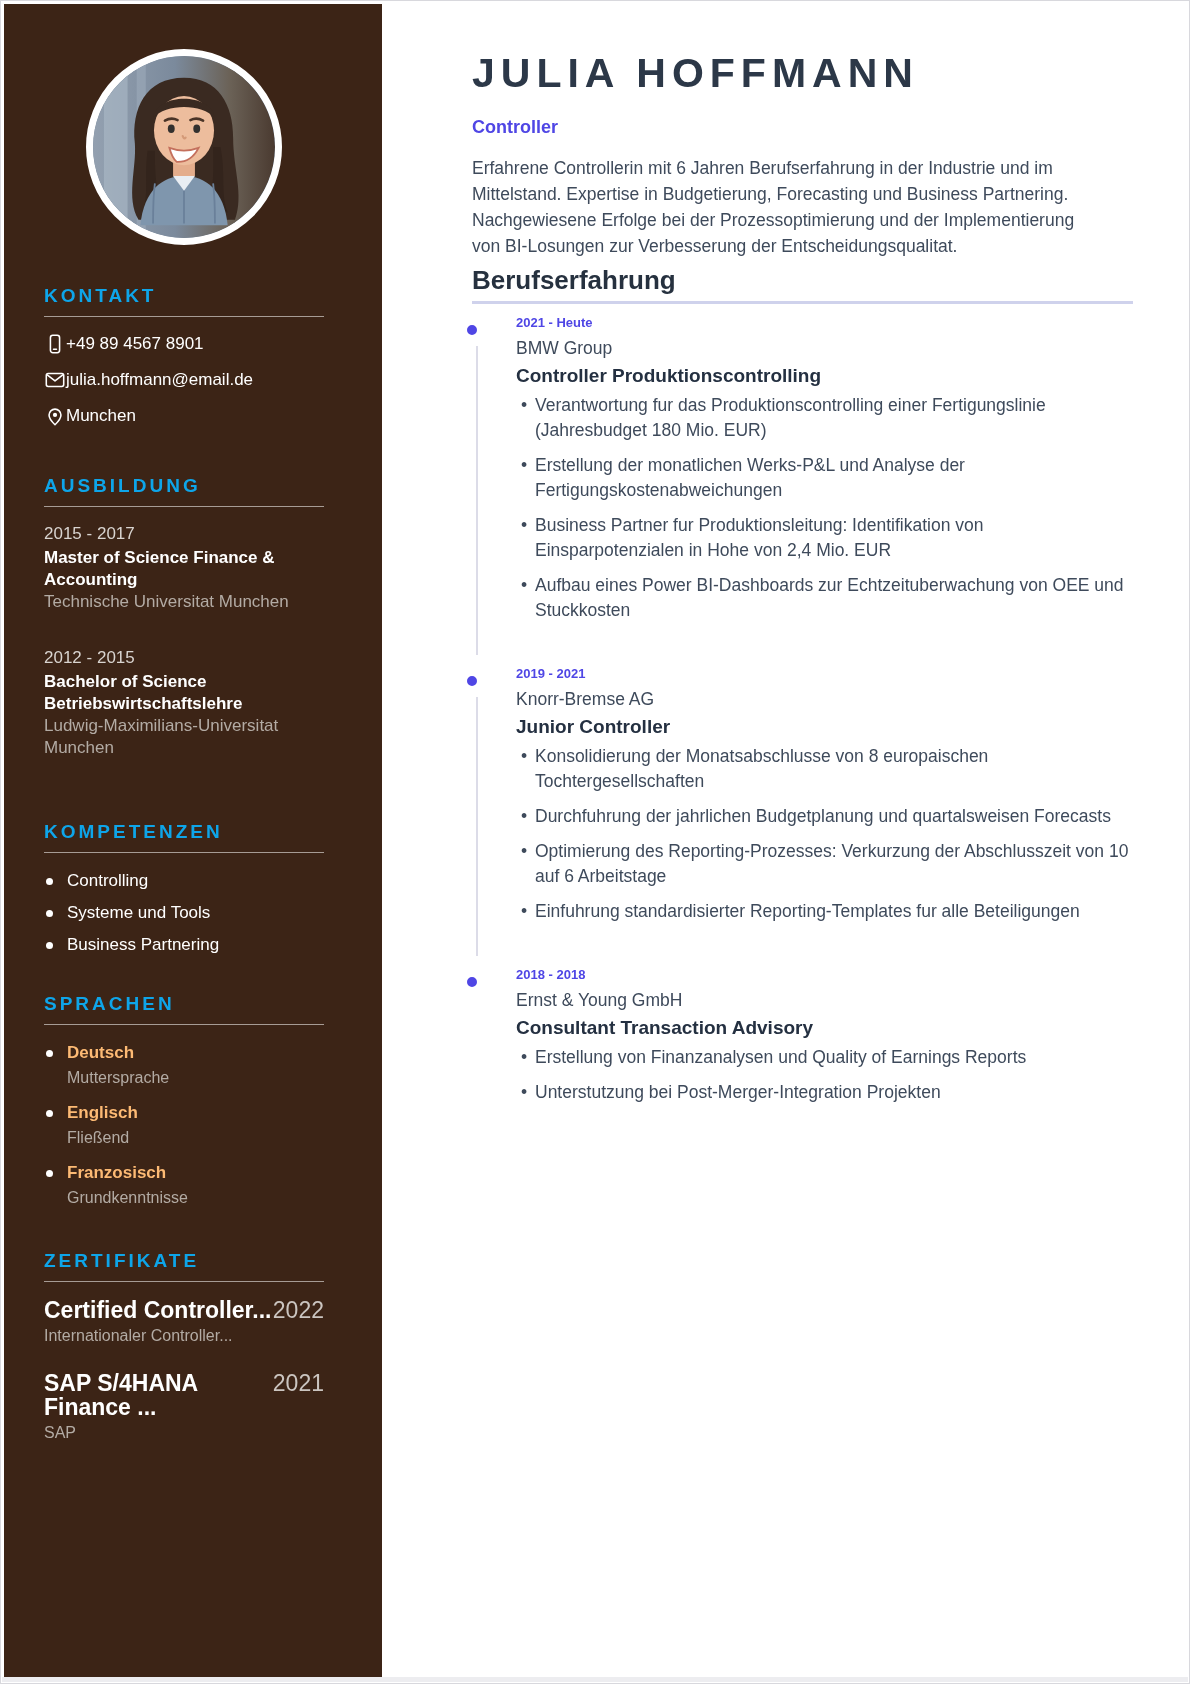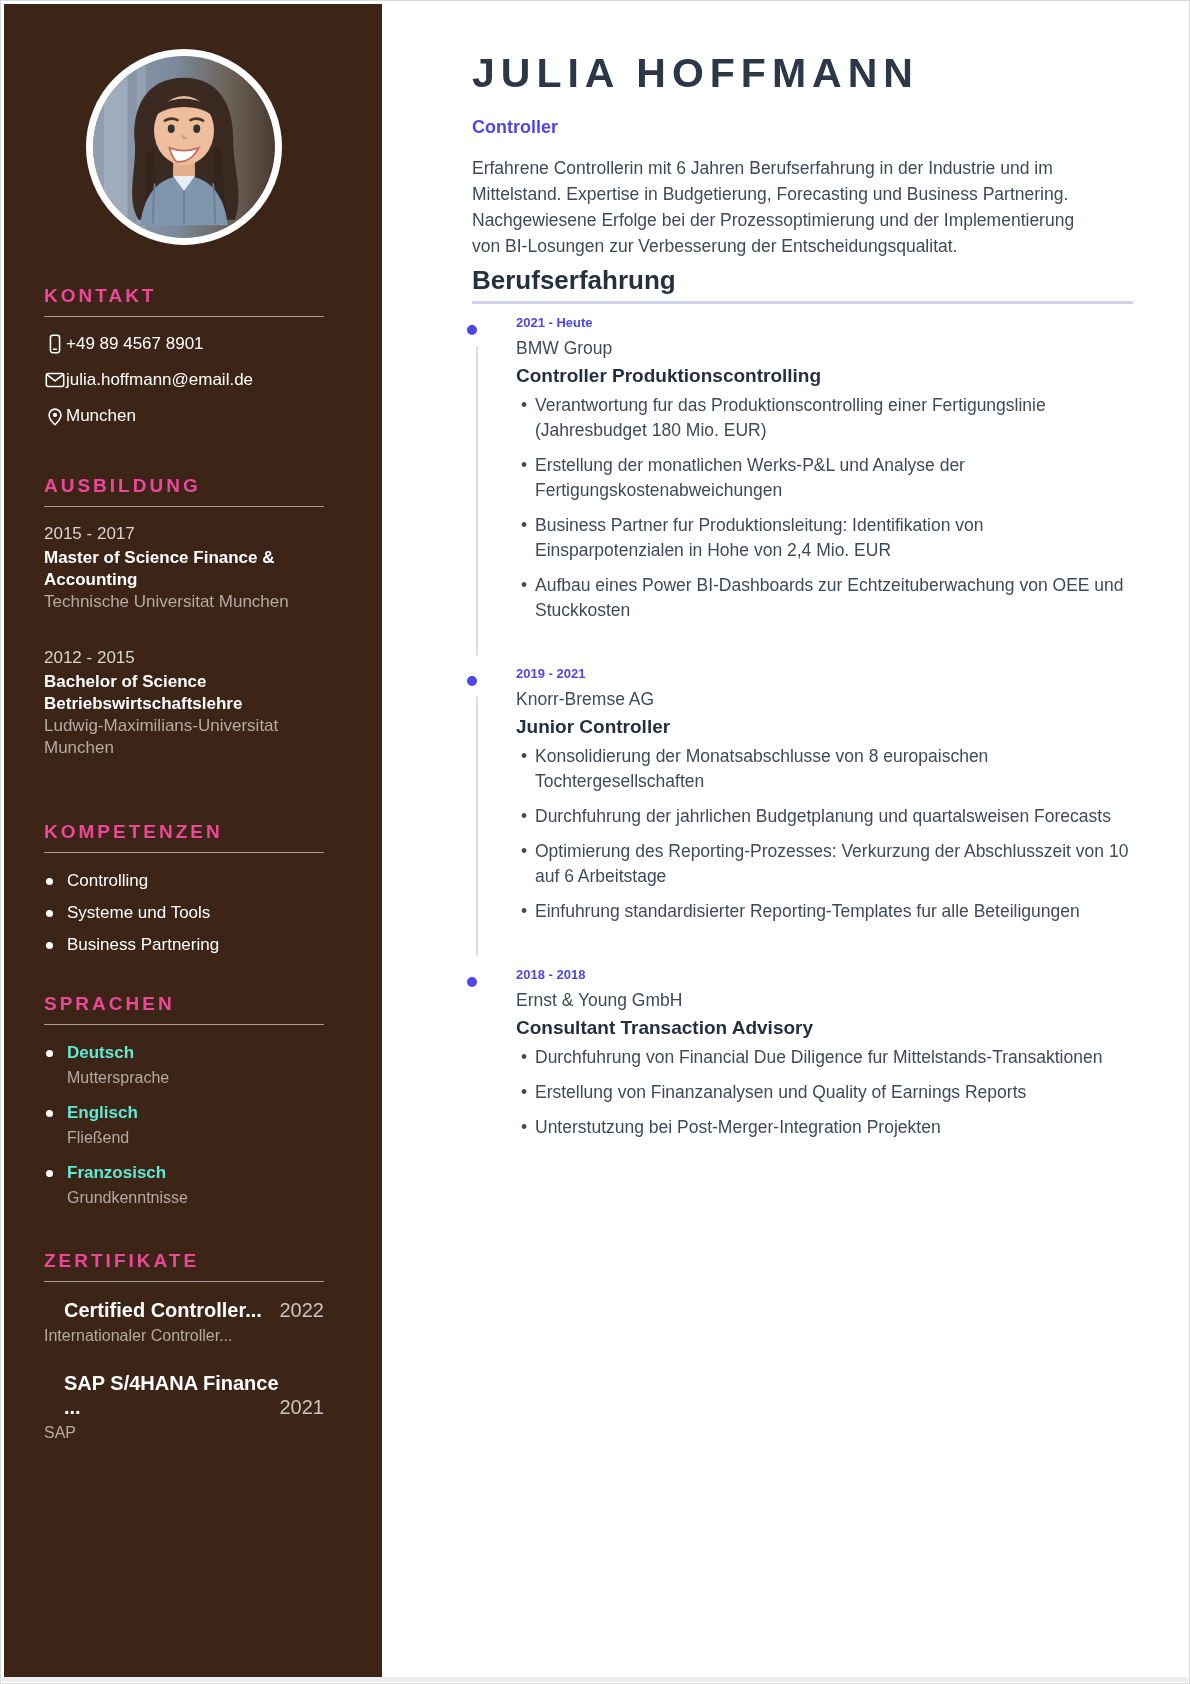--- a/index.html
+++ b/index.html
@@ -17,45 +17,45 @@
   body{font-family:"Liberation Sans","DejaVu Sans",sans-serif;color:var(--body-text);}
   .page{position:relative;width:1190px;height:1684px;border:1px solid #D8D8DD;background:#fff;overflow:hidden;}
   .page-inner{position:absolute;top:3px;left:3px;right:3px;bottom:6px;display:flex;}
   .bottom-strip{position:absolute;left:1px;right:1px;bottom:1px;height:5px;background:#EDEDF0;}
 
   
   .sidebar{flex:0 0 378px;width:378px;background:var(--sidebar-bg);color:#fff;padding:0 58px 40px 40px;}
   .photo-ring{width:196px;height:196px;margin:45px auto 0;border-radius:50%;border:7px solid #fff;overflow:hidden;background:#7b8a9c;}
   .photo-ring svg{display:block;width:100%;height:100%;}
   .side-section{margin-top:40px;}
-  .side-title{margin:0 0 16px;font-size:19px;font-weight:bold;letter-spacing:3px;color:#ec4899;padding-bottom:9px;border-bottom:1px solid rgba(255,255,255,.55);}
+  .side-title{margin:0 0 16px;font-size:19px;font-weight:bold;letter-spacing:3px;color:#0ea5e9;padding-bottom:9px;border-bottom:1px solid rgba(255,255,255,.55);}
   .sec-edu{margin-top:48px;}
   .sec-skills{margin-top:62px;}
   .sec-lang{margin-top:36px;}
   .sec-cert{margin-top:42px;}
 
   .contact-row{display:flex;align-items:center;margin-bottom:14px;font-size:17px;}
   .contact-row svg{flex:0 0 22px;width:22px;height:22px;stroke:#fff;fill:none;stroke-width:1.7;stroke-linecap:round;stroke-linejoin:round;}
   .contact-text{color:#fff;}
 
   .edu-item{margin-bottom:34px;font-size:17px;line-height:22px;}
   .edu-period{color:var(--sidebar-soft);margin-bottom:2px;}
   .edu-degree{font-weight:bold;color:#fff;}
   .edu-school{color:var(--sidebar-muted);}
 
   ul.side-list{list-style:none;margin:0;padding:0;}
   ul.side-list li{position:relative;padding-left:23px;font-size:17px;line-height:24px;margin-bottom:8px;color:#fff;}
   ul.side-list li::before{content:"";position:absolute;left:2px;top:9px;width:7px;height:7px;border-radius:50%;background:#fff;}
 
   ul.lang-list li{margin-bottom:13px;}
-  .lang-name{font-weight:bold;color:#5eead4;}
+  .lang-name{font-weight:bold;color:#fdba74;}
   .lang-level{font-size:16px;line-height:21px;color:var(--sidebar-muted);margin-top:2px;}
 
   .cert-item{margin-bottom:24px;}
-  .cert-head{display:flex;justify-content:space-between;align-items:flex-end;font-size:20px;line-height:24px;margin-left:20px;}
+  .cert-head{display:flex;justify-content:space-between;align-items:flex-start;font-size:23px;line-height:24px;}
   .cert-name{font-weight:bold;color:#fff;}
   .cert-year{color:#CBC5C0;}
   .cert-org{font-size:16px;line-height:22px;color:var(--sidebar-muted);margin-top:3px;}
 
   
   .main{flex:1;padding:47px 53px 0 90px;}
   .person-name{margin:0 0 22px;font-size:41px;line-height:44px;font-weight:bold;letter-spacing:6px;color:var(--heading);}
   .person-title{margin:0 0 17px;font-size:18px;font-weight:bold;color:var(--accent);}
   .summary{margin:0 0 8px;max-width:605px;font-size:17.5px;line-height:26px;color:var(--body-text);}
   .section-head{margin:0;font-size:26px;line-height:26px;font-weight:bold;color:#26313F;padding-bottom:8px;border-bottom:3px solid var(--divider);}
@@ -236,21 +236,20 @@
               <li>Einfuhrung standardisierter Reporting-Templates fur alle Beteiligungen</li>
             </ul>
         </article>
 
         <article class="job">
           <span class="job-marker"></span>
           <div class="job-period">2018 - 2018</div>
           <div class="job-company">Ernst &amp; Young GmbH</div>
           <h3 class="job-role">Consultant Transaction Advisory</h3>
           <ul class="job-bullets">
-              <li>Durchfuhrung von Financial Due Diligence fur Mittelstands-Transaktionen</li>
               <li>Erstellung von Finanzanalysen und Quality of Earnings Reports</li>
               <li>Unterstutzung bei Post-Merger-Integration Projekten</li>
             </ul>
         </article>
       </section>
 
     </main>
 
   </div>
   <div class="bottom-strip"></div>

